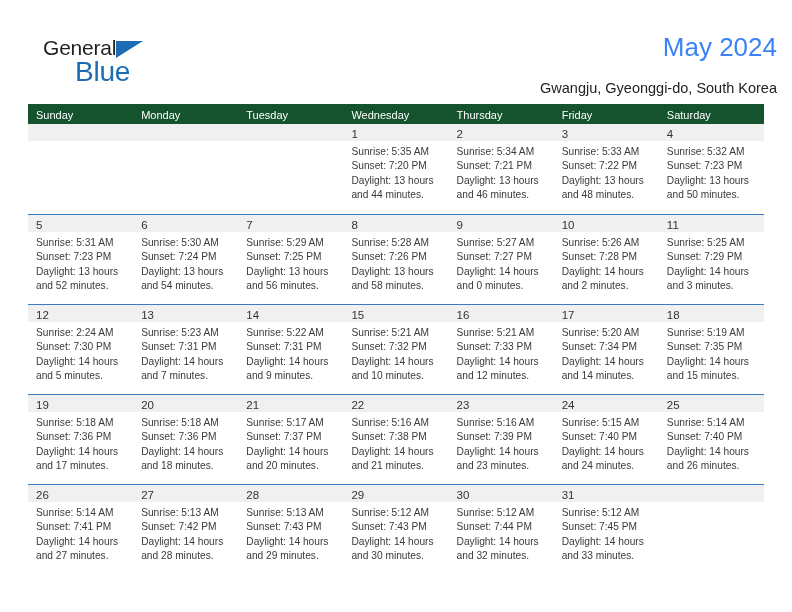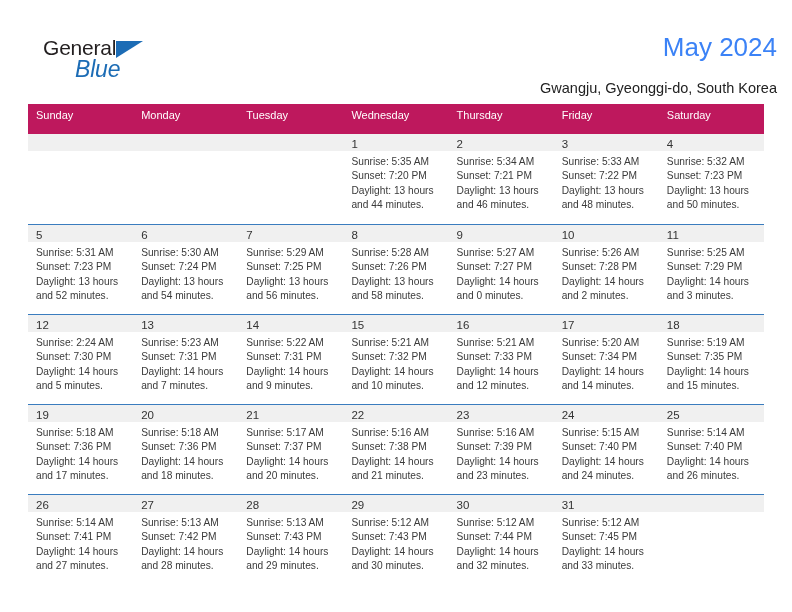--- a/index.html
+++ b/index.html
@@ -51,25 +51,24 @@
     top: 5px;
     width: 0;
     height: 0;
     border-left: 27px solid #1c6cb5;
     border-bottom: 17px solid transparent;
   }
   .logo-blue {
     position: absolute;
     left: 32px;
     top: 20px;
-    font-size: 23px;
+    font-size: 28px;
     letter-spacing: -0.2px;
     color: #1c6cb5;
     font-family: "Liberation Sans", sans-serif;
-    font-style: italic;
   }
   .title-block {
     position: absolute;
     right: 29px;
     top: 32px;
     text-align: right;
   }
   .cal-title {
     font-size: 26px;
     color: #3b82f6;
@@ -86,22 +85,22 @@
 
   
   .calendar {
     position: absolute;
     left: 28px;
     top: 104px;
     width: 736px;
   }
   .dow-row {
     display: flex;
-    background: #be185d;
-    height: 30px;
+    background: #14532d;
+    height: 20px;
   }
   .dow-cell {
     flex: 1 1 0;
     color: #ffffff;
     font-size: 11px;
     line-height: 22px;
     padding-left: 8px;
     box-sizing: border-box;
     white-space: nowrap;
   }

